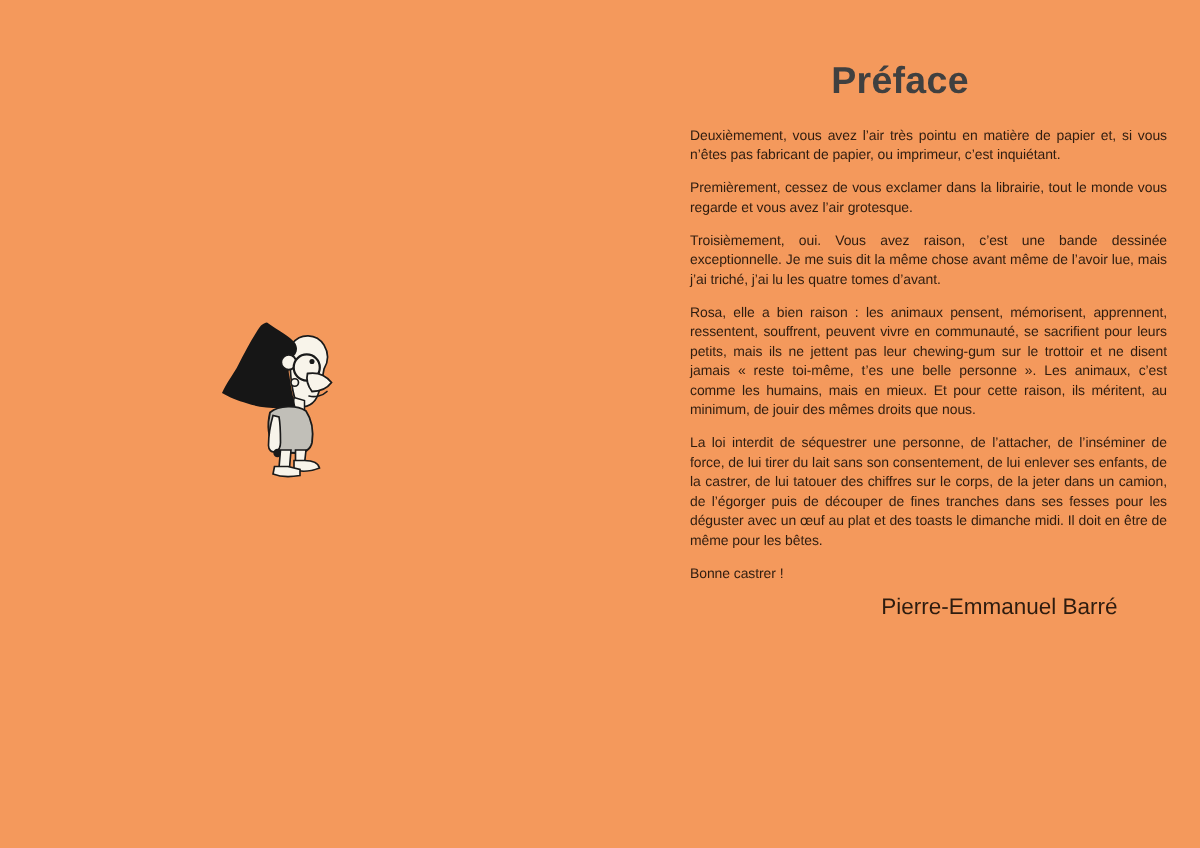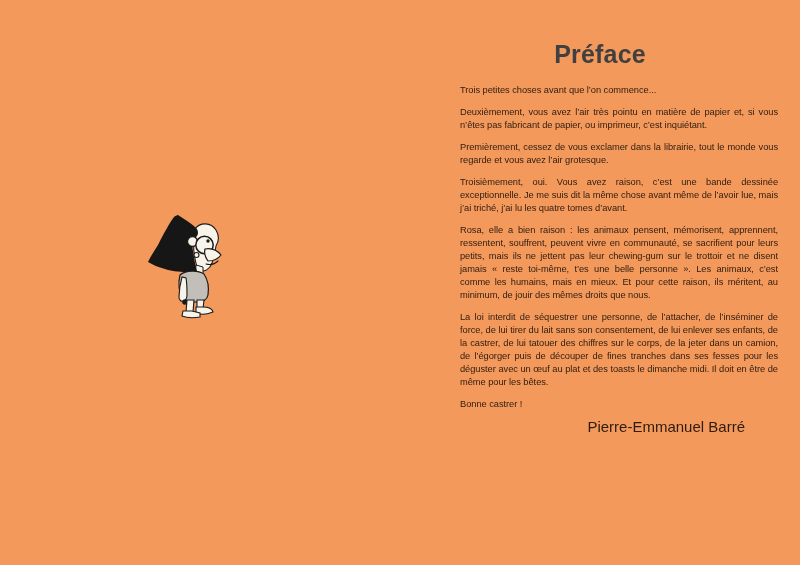--- a/index.html
+++ b/index.html
@@ -97,21 +97,20 @@
       <path d="M51,102 L51,108 C56,110 63,109 68,107 C67,103 62,102 58,102 Z" fill="#f8f4ea" stroke="#1a1a1a" stroke-width="1.1"></path>
       <path d="M38,106 L37,111 C42,113 49,113 55,112 L55,108 L47,106 Z" fill="#f8f4ea" stroke="#1a1a1a" stroke-width="1.1"></path>
     </svg>
   </div>
 
   <div class="title-band">
     <h1>Préface</h1>
   </div>
 
   <div class="text-col">
-    <p class="single">Trois petites choses avant que l’on commence...</p>
     <p>Deuxièmement, vous avez l’air très pointu en matière de papier et, si vous n’êtes pas fabricant de papier, ou imprimeur, c’est inquiétant.</p>
     <p>Premièrement, cessez de vous exclamer dans la librairie, tout le monde vous regarde et vous avez l’air grotesque.</p>
     <p>Troisièmement, oui. Vous avez raison, c’est une bande dessinée exceptionnelle. Je me suis dit la même chose avant même de l’avoir lue, mais j’ai triché, j’ai lu les quatre tomes d’avant.</p>
     <p>Rosa, elle a bien raison : les animaux pensent, mémorisent, apprennent, ressentent, souffrent, peuvent vivre en communauté, se sacrifient pour leurs petits, mais ils ne jettent pas leur chewing-gum sur le trottoir et ne disent jamais « reste toi-même, t’es une belle personne ». Les animaux, c’est comme les humains, mais en mieux. Et pour cette raison, ils méritent, au minimum, de jouir des mêmes droits que nous.</p>
     <p>La loi interdit de séquestrer une personne, de l’attacher, de l’inséminer de force, de lui tirer du lait sans son consentement, de lui enlever ses enfants, de la castrer, de lui tatouer des chiffres sur le corps, de la jeter dans un camion, de l’égorger puis de découper de fines tranches dans ses fesses pour les déguster avec un œuf au plat et des toasts le dimanche midi. Il doit en être de même pour les bêtes.</p>
     <p class="single">Bonne castrer !</p>
     <div class="signature">Pierre-Emmanuel Barré</div>
   </div>
 
 </div>

